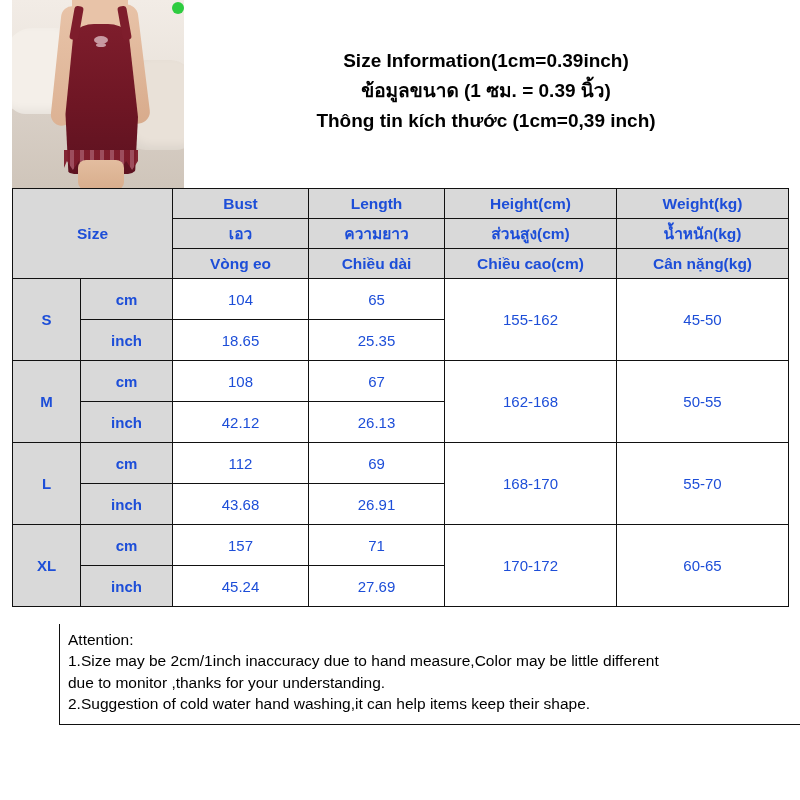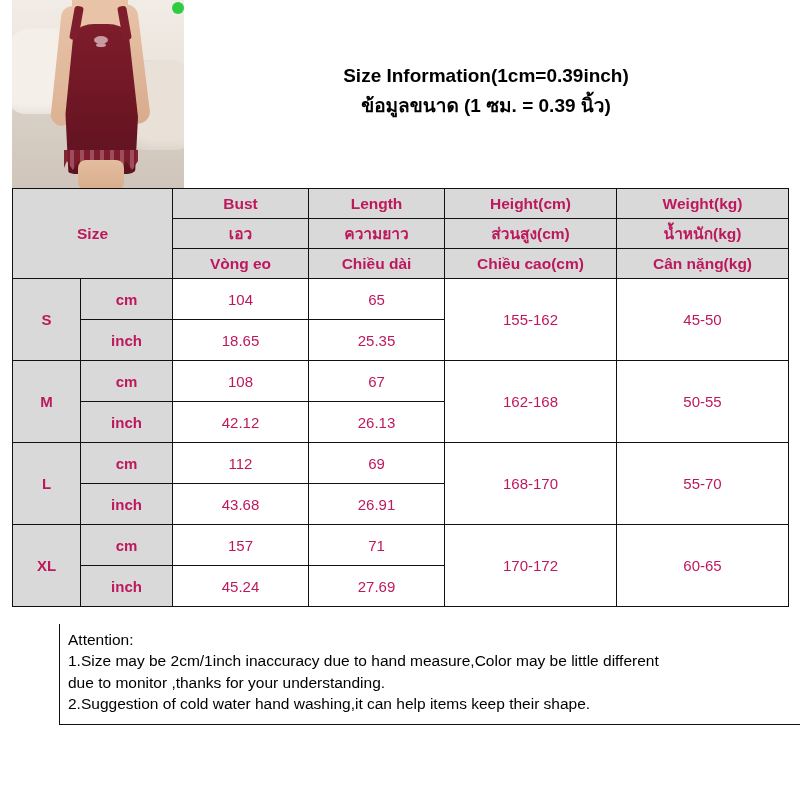--- a/index.html
+++ b/index.html
@@ -133,21 +133,21 @@
     top: 188px;
     width: 776px;
     border-collapse: collapse;
     table-layout: fixed;
   }
   .size-table td, .size-table th {
     border: 1px solid #111;
     text-align: center;
     vertical-align: middle;
     font-size: 15px;
-    color: #be185d;
+    color: #1d4ed8;
     padding: 2px 2px;
   }
   .hdr-row td {
     background: #d9d9d9;
     font-weight: bold;
     height: 30px;
     font-size: 15.5px;
   }
   .size-cell {
     background: #d9d9d9;
@@ -208,20 +208,21 @@
       <div class="ph-strap-r"></div>
       <div class="ph-bow"></div>
       <div class="ph-lace"></div>
       <div class="ph-legs"></div>
       <div class="ph-green-dot"></div>
     </div>
 
     <div class="title-block">
       <div class="title-line">Size Information(1cm=0.39inch)</div>
       <div class="title-line">ข้อมูลขนาด (1 ซม. = 0.39 นิ้ว)</div>
+      <div class="title-line">Thông tin kích thước (1cm=0,39 inch)</div>
     </div>
   </div>
 
   <table class="size-table">
     <colgroup>
       <col style="width:68px">
       <col style="width:92px">
       <col style="width:136px">
       <col style="width:136px">
       <col style="width:172px">

